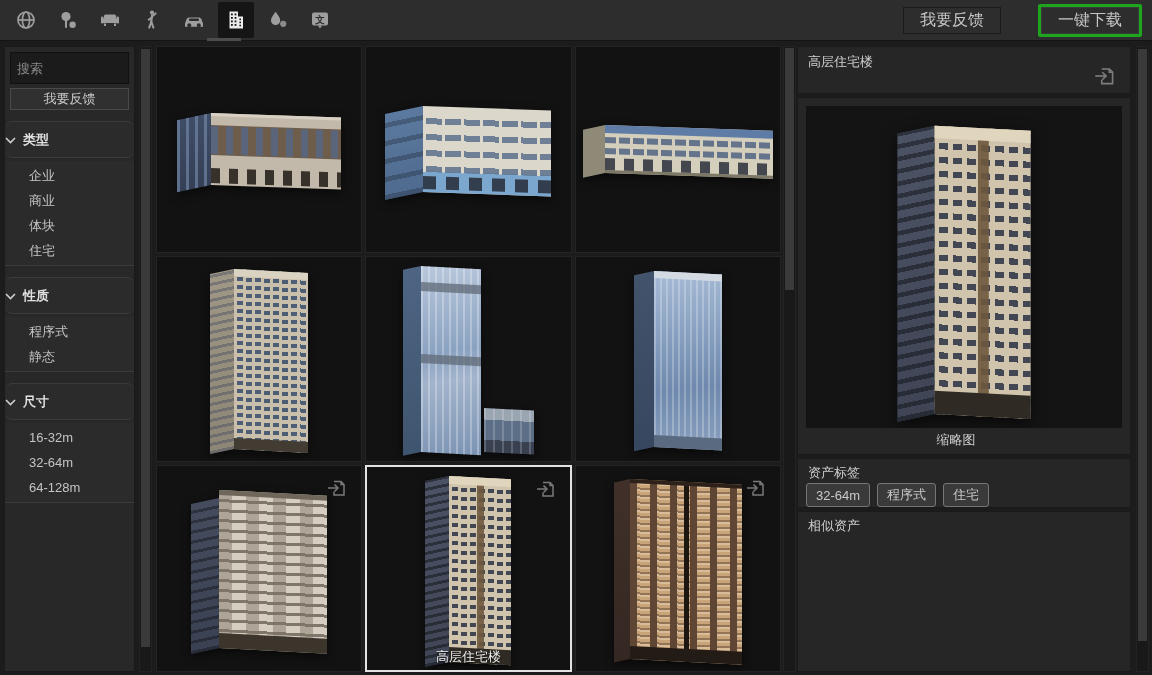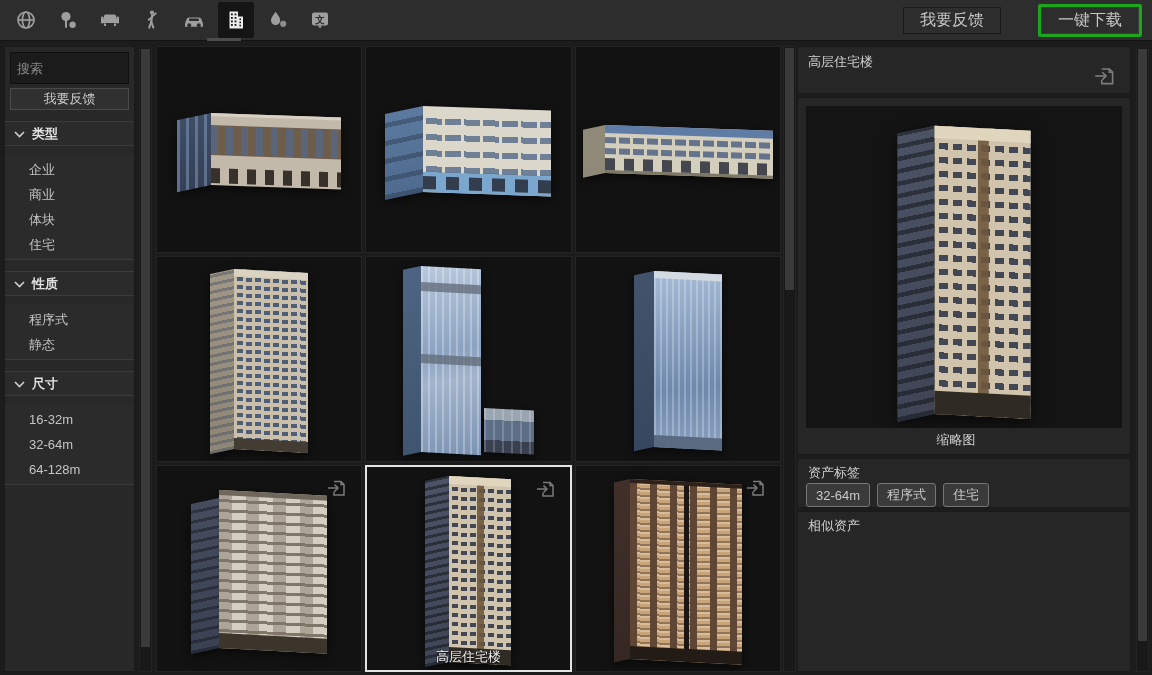--- a/index.html
+++ b/index.html
@@ -22,24 +22,24 @@
 
   
   .sidebar{position:absolute;left:4px;top:46px;width:131px;height:626px;background:#282828;
     border:1px solid #1a1a1a;}
   .search{display:block;width:119px;margin:5px auto 4px;height:32px;background:#1b1b1b;
     border:1px solid #101010;color:#cccccc;font-size:13px;padding:0 6px;font-family:inherit;}
   .search::placeholder{color:#8b8b8b;}
   .clear-btn{display:block;width:119px;margin:0 auto;height:22px;background:#303030;
     border:1px solid #4a4a4a;color:#c9c9c9;font-size:13px;font-family:inherit;cursor:pointer;}
   .f-section{margin-top:11px;}
-  .f-header{height:25px;display:flex;align-items:center;gap:7px;padding-left:9px;
+  .f-header{height:37px;display:flex;align-items:center;gap:7px;
     border-top:1px solid #3b3b3b;border-bottom:1px solid #3b3b3b;background:#2b2b2b;
-    color:#e0e0e0;font-size:13px;font-weight:700;cursor:pointer;}
-  .f-items{border-bottom:1px solid #3b3b3b;background:#2b2b2b;margin-top:9px;padding:2px 0;}
+    color:#e0e0e0;font-size:13px;font-weight:700;cursor:pointer;border-radius:7px;}
+  .f-items{border-bottom:1px solid #3b3b3b;background:#2b2b2b;margin-top:3px;padding:2px 0;}
   .f-item{height:25px;display:flex;align-items:center;padding-left:24px;color:#c4c4c4;
     font-size:13px;cursor:pointer;}
 
   
   .vscroll{position:absolute;top:46px;width:13px;height:626px;background:#191919;border:1px solid #232323;}
   .vscroll .thumb{position:absolute;left:1px;width:9px;background:#3a3a3a;}
   .sb1{left:139px;} .sb1 .thumb{top:2px;height:598px;}
   .sb2{left:783px;} .sb2 .thumb{top:1px;height:242px;}
   .sb3{left:1136px;} .sb3 .thumb{top:2px;height:592px;}
 

